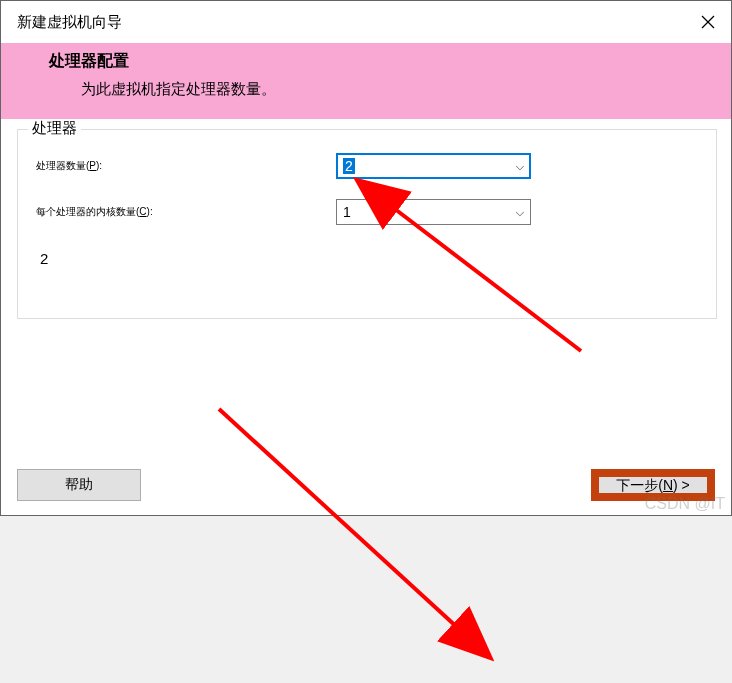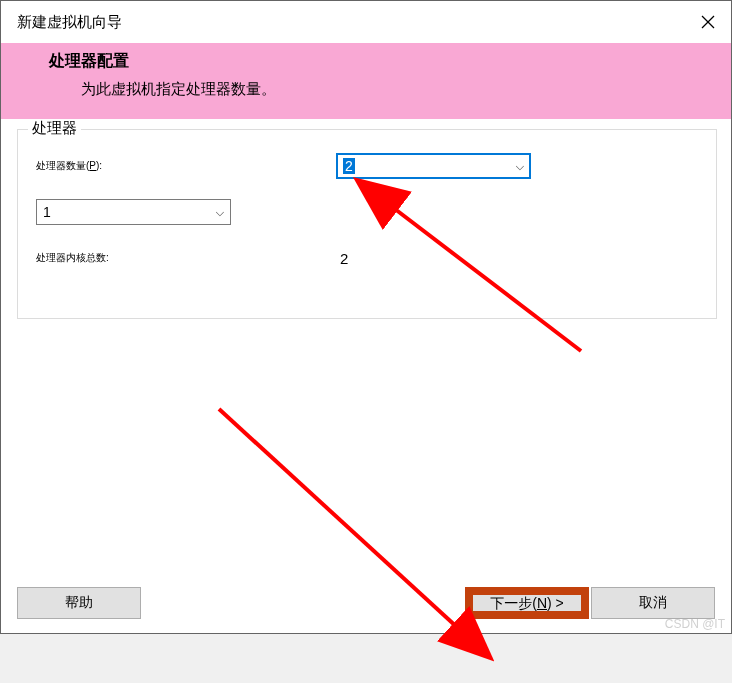--- a/index.html
+++ b/index.html
@@ -6,21 +6,21 @@
     body {
       font-family: "Microsoft YaHei", "PingFang SC", sans-serif;
       font-size: 14px;
       background: #f0f0f0;
       width: 732px;
       height: 683px;
       position: relative;
     }
     .dialog {
       width: 732px;
-      height: 634px;
+      height: 516px;
       background: #ffffff;
       border: 1px solid #646464;
       display: flex;
       flex-direction: column;
       position: relative;
     }
     .titlebar {
       display: flex;
       align-items: center;
       justify-content: space-between;
@@ -148,21 +148,21 @@
     .arrow-layer {
       position: absolute;
       top: 0; left: 0;
       width: 732px; height: 683px;
       pointer-events: none;
     }
     .watermark {
       position: absolute;
       bottom: 2px;
       right: 6px;
-      font-size: 12px;
+      font-size: 16px;
       color: rgba(120,120,120,0.35);
       pointer-events: none;
     }
   </style>
 </head>
 <body>
 
 <div class="dialog">
 
   <div class="titlebar">
@@ -188,43 +188,42 @@
         <span class="field-label">
           <span>处理器数量(</span><span class="accel">P</span><span>):</span>
         </span>
         <div class="combo focused">
           <span class="value">2</span>
           <span class="chev">⌵</span>
         </div>
       </div>
 
       <div class="field-row">
+        <span class="field-label">
+          <span>每个处理器的内核数量(</span><span class="accel">C</span><span>):</span>
+        </span>
         <div class="combo">
           <span class="value">1</span>
           <span class="chev">⌵</span>
         </div>
       </div>
 
       <div class="field-row">
-        <span class="field-label">处理器内核总数:</span>
         <span class="static-value">2</span>
       </div>
     </div>
   </div>
 
   <div class="button-bar">
     <button class="btn">
       <span>帮助</span>
     </button>
     <div class="spacer"></div>
     <button class="btn primary">
       <span>下一步(</span><span class="accel">N</span><span>) &gt;</span>
-    </button>
-    <button class="btn">
-      <span>取消</span>
     </button>
   </div>
 
   <svg class="arrow-layer">
     <defs>
       <marker id="ah" markerWidth="14" markerHeight="12" refX="2" refY="6" orient="auto">
         <path d="M0,0 L14,6 L0,12 Z" fill="#ff0000"></path>
       </marker>
     </defs>
     <line x1="580" y1="350" x2="390" y2="205" stroke="#ff0000" stroke-width="4" marker-end="url(#ah)"></line>

